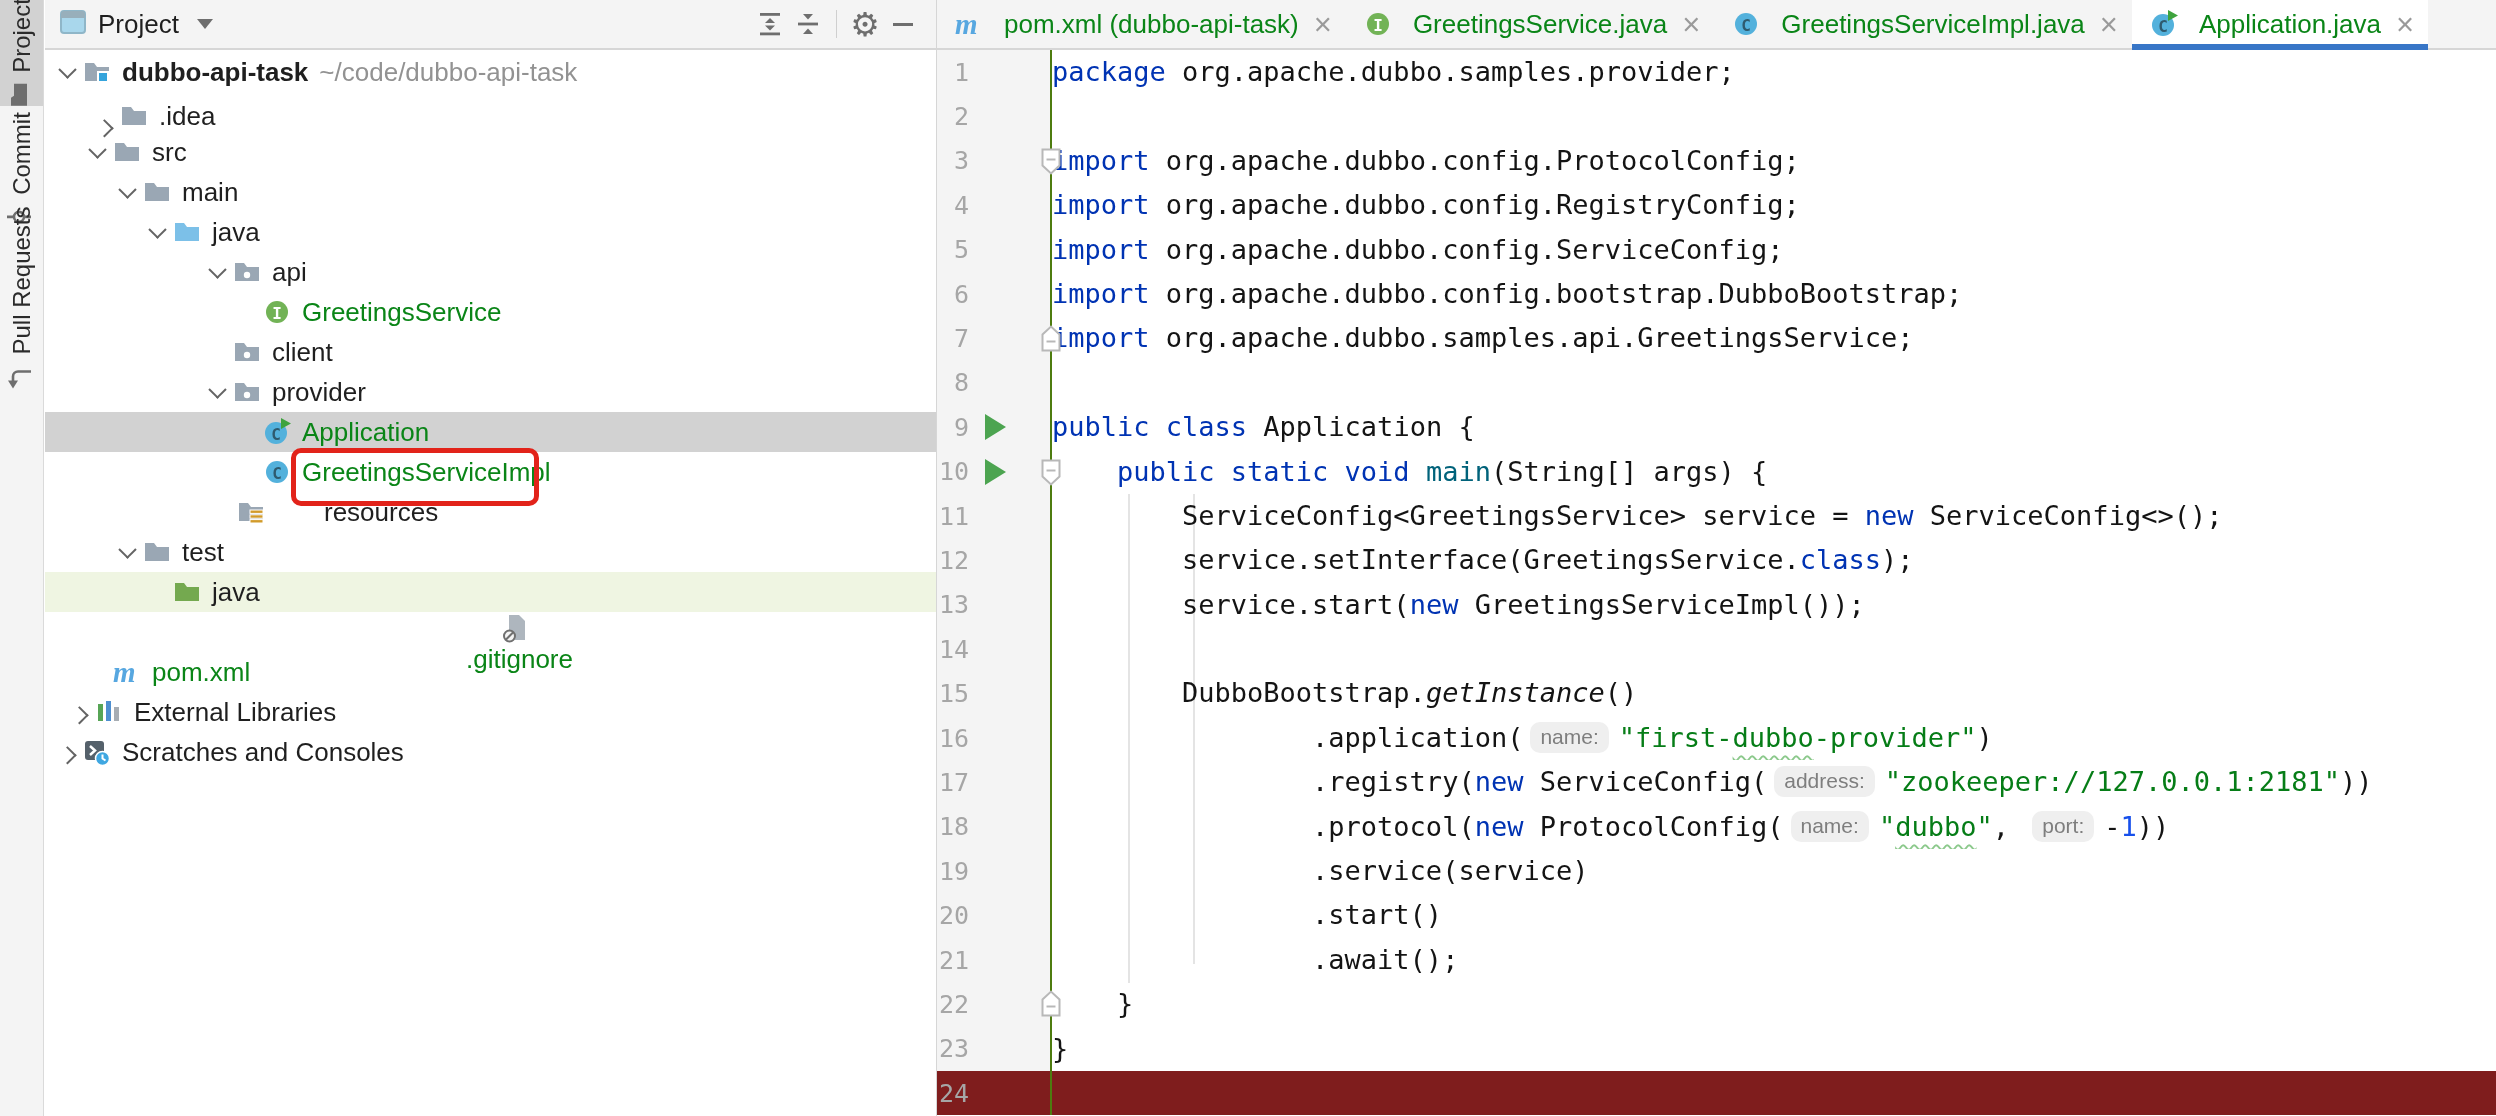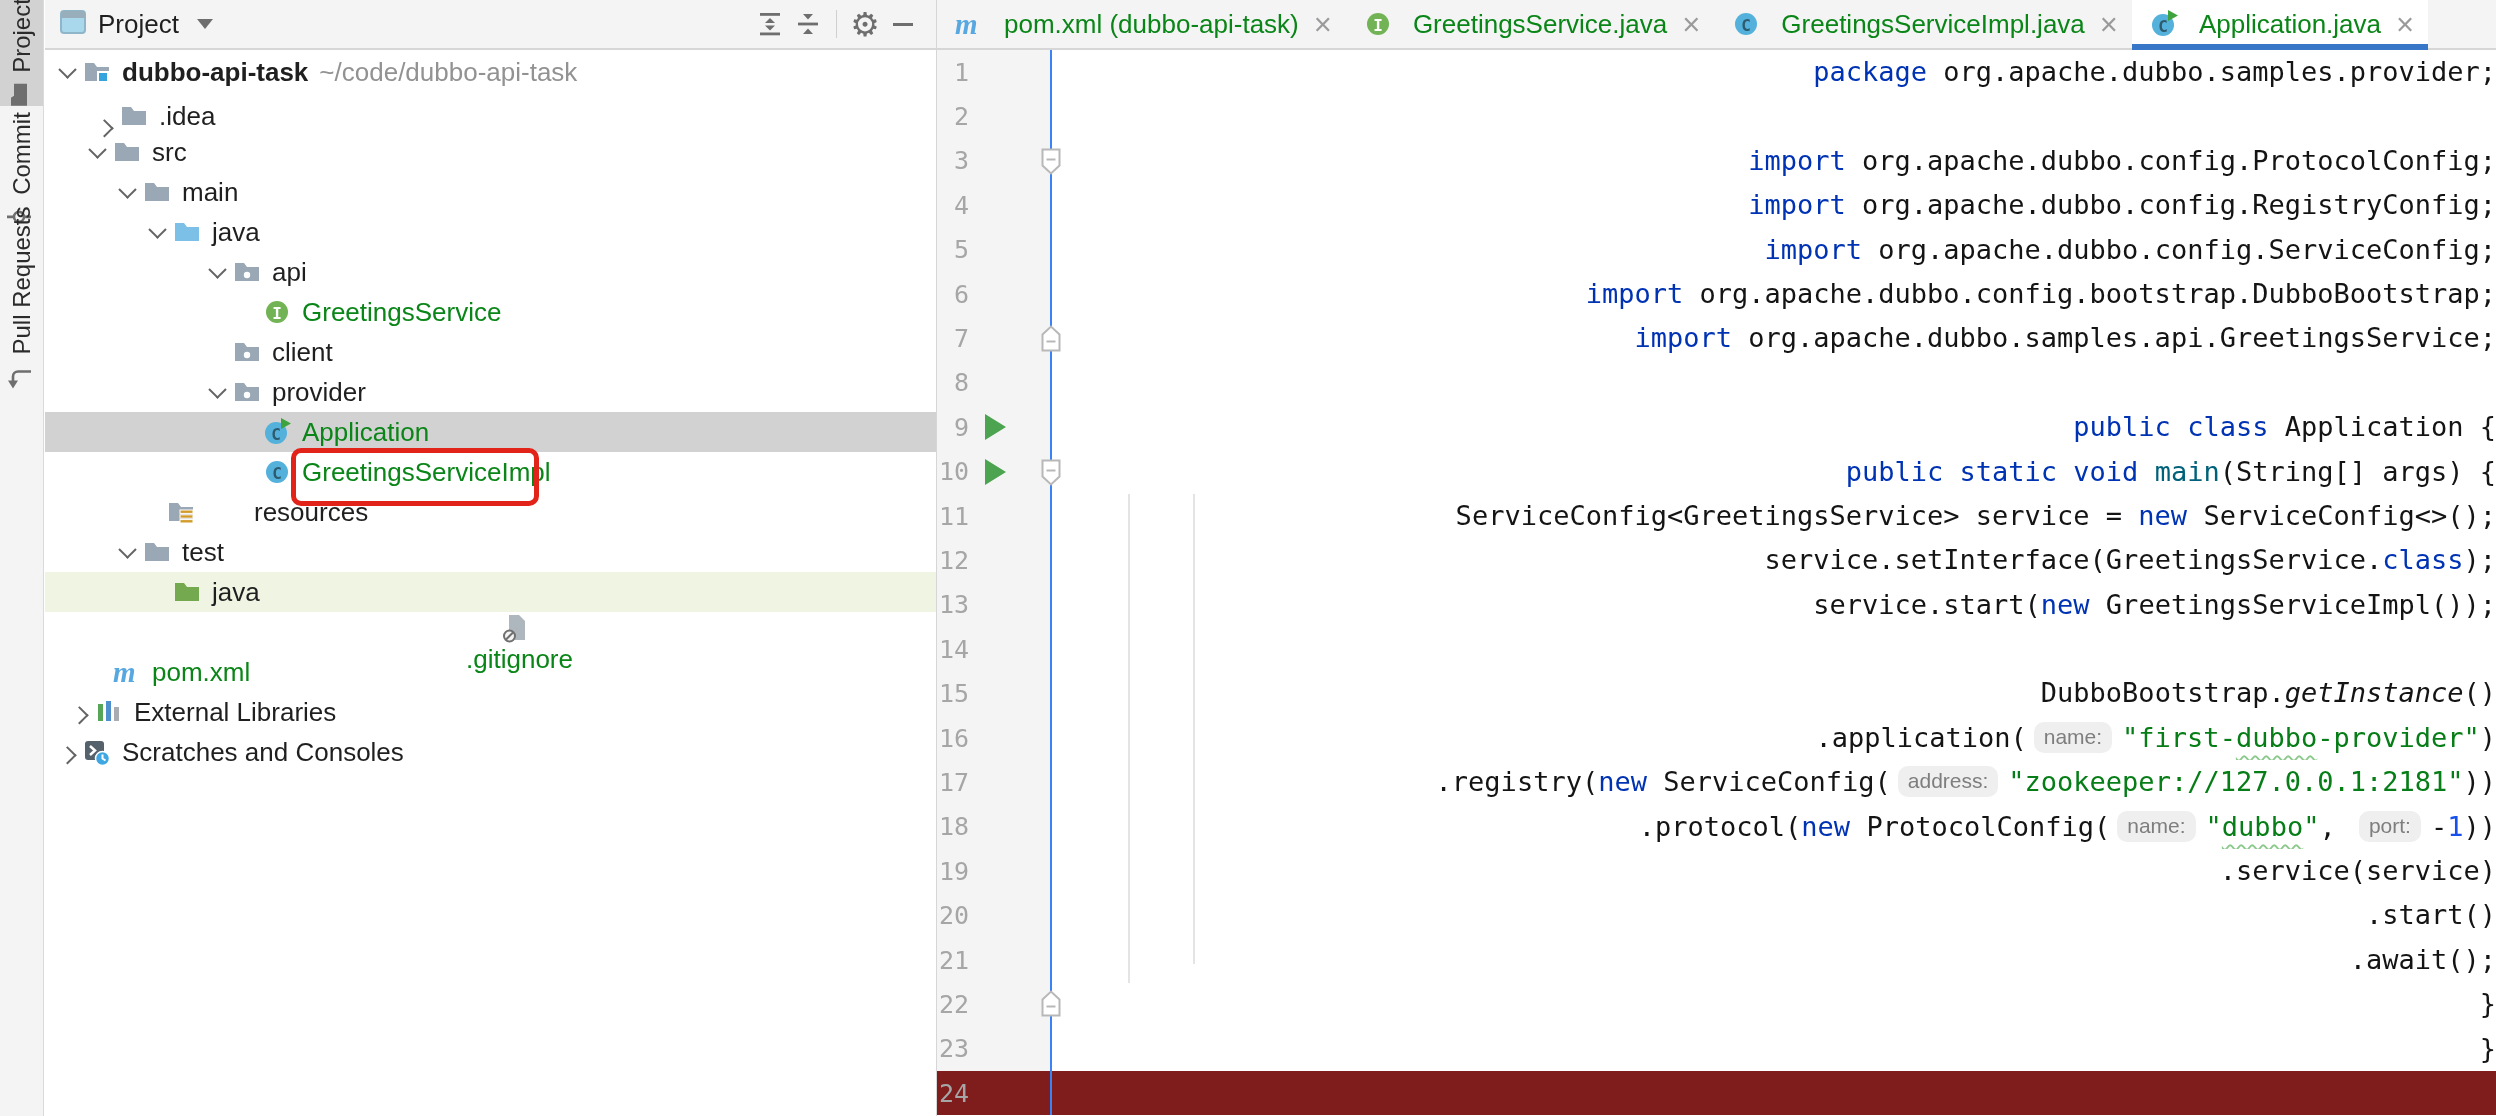--- a/index.html
+++ b/index.html
@@ -46,21 +46,21 @@
   .eclose{color:#9A9A9A;font-size:31px;margin-left:5px;line-height:1;cursor:pointer;}
 
   .codearea{position:absolute;top:50px;left:0;right:0;bottom:0;font-family:"DejaVu Sans Mono",monospace;font-size:27px;color:#141414;}
   .guide{position:absolute;width:2px;background:#E4E4E4;}
   .cline{display:flex;height:44.4px;position:relative;}
   .gut{width:113px;flex:none;background:#F4F4F4;display:flex;align-items:center;}
   .lnum{width:32px;text-align:right;color:#A6A6A6;font-size:25px;flex:none;}
   .marks{position:relative;width:81px;height:100%;flex:none;}
   .runarrow{position:absolute;left:16px;top:50%;transform:translateY(-50%);width:0;height:0;border-left:21px solid #4CA450;border-top:13px solid transparent;border-bottom:13px solid transparent;}
   .fold{position:absolute;right:-12px;top:50%;transform:translateY(-50%);z-index:2;display:flex;}
-  .ltxt{flex:1;height:100%;line-height:44.4px;border-left:2px solid #3b82f6;padding-left:0;white-space:pre;overflow:hidden;text-align:right;}
+  .ltxt{flex:1;height:100%;line-height:44.4px;border-left:2px solid #4d7c0f;padding-left:0;white-space:pre;overflow:hidden;}
   .cline.caret .gut,.cline.caret .ltxt{background:#7f1d1d;}
   .kw{color:#0033B3;}
   .str{color:#067D17;}
   .num{color:#1750EB;}
   .mtd{color:#00627A;}
   .sta{font-style:italic;}
   .wavy{text-decoration-line:underline;text-decoration-style:wavy;text-decoration-color:#8CC98C;text-decoration-thickness:2px;text-underline-offset:8px;}
   .hint{font-family:"Liberation Sans",sans-serif;font-size:21px;color:#7E7E7E;background:#EFEFEF;border-radius:10px;padding:4px 10px 6px;margin:0 10px 0 7px;display:inline-block;line-height:1;vertical-align:3px;}
 </style>
 </head>
@@ -246,21 +246,21 @@
         <div class="trow" style="padding-left: 188px;">
           <span class="chevslot"></span>
           <span class="ticon">
             <svg width="30" height="30" viewBox="0 0 30 30">
               <circle cx="15" cy="15" r="11" fill="#53B1DC"></circle>
               <text x="15" y="22" text-anchor="middle" font-size="16" font-weight="bold" fill="#2E5A6E" font-family="DejaVu Sans Mono,monospace">C</text>
             </svg>
           </span>
           <span class="tlabel green">GreetingsServiceImpl</span>
         </div>
-        <div class="trow" style="padding-left: 44px; gap: 48px;">
+        <div class="trow" style="padding-left: 114px; gap: 48px;">
           <span class="chevslot"></span>
           <span class="ticon">
             <svg width="30" height="30" viewBox="0 0 30 30">
               <path d="M3 6h9l3 4h12v14H3z" fill="#9AA7B4"></path>
               <g fill="#D29B2A" stroke="#fff" stroke-width="1">
                 <rect x="14" y="13" width="13" height="3.4"></rect>
                 <rect x="14" y="17.8" width="13" height="3.4"></rect>
                 <rect x="14" y="22.6" width="13" height="3.4"></rect>
               </g>
             </svg>

